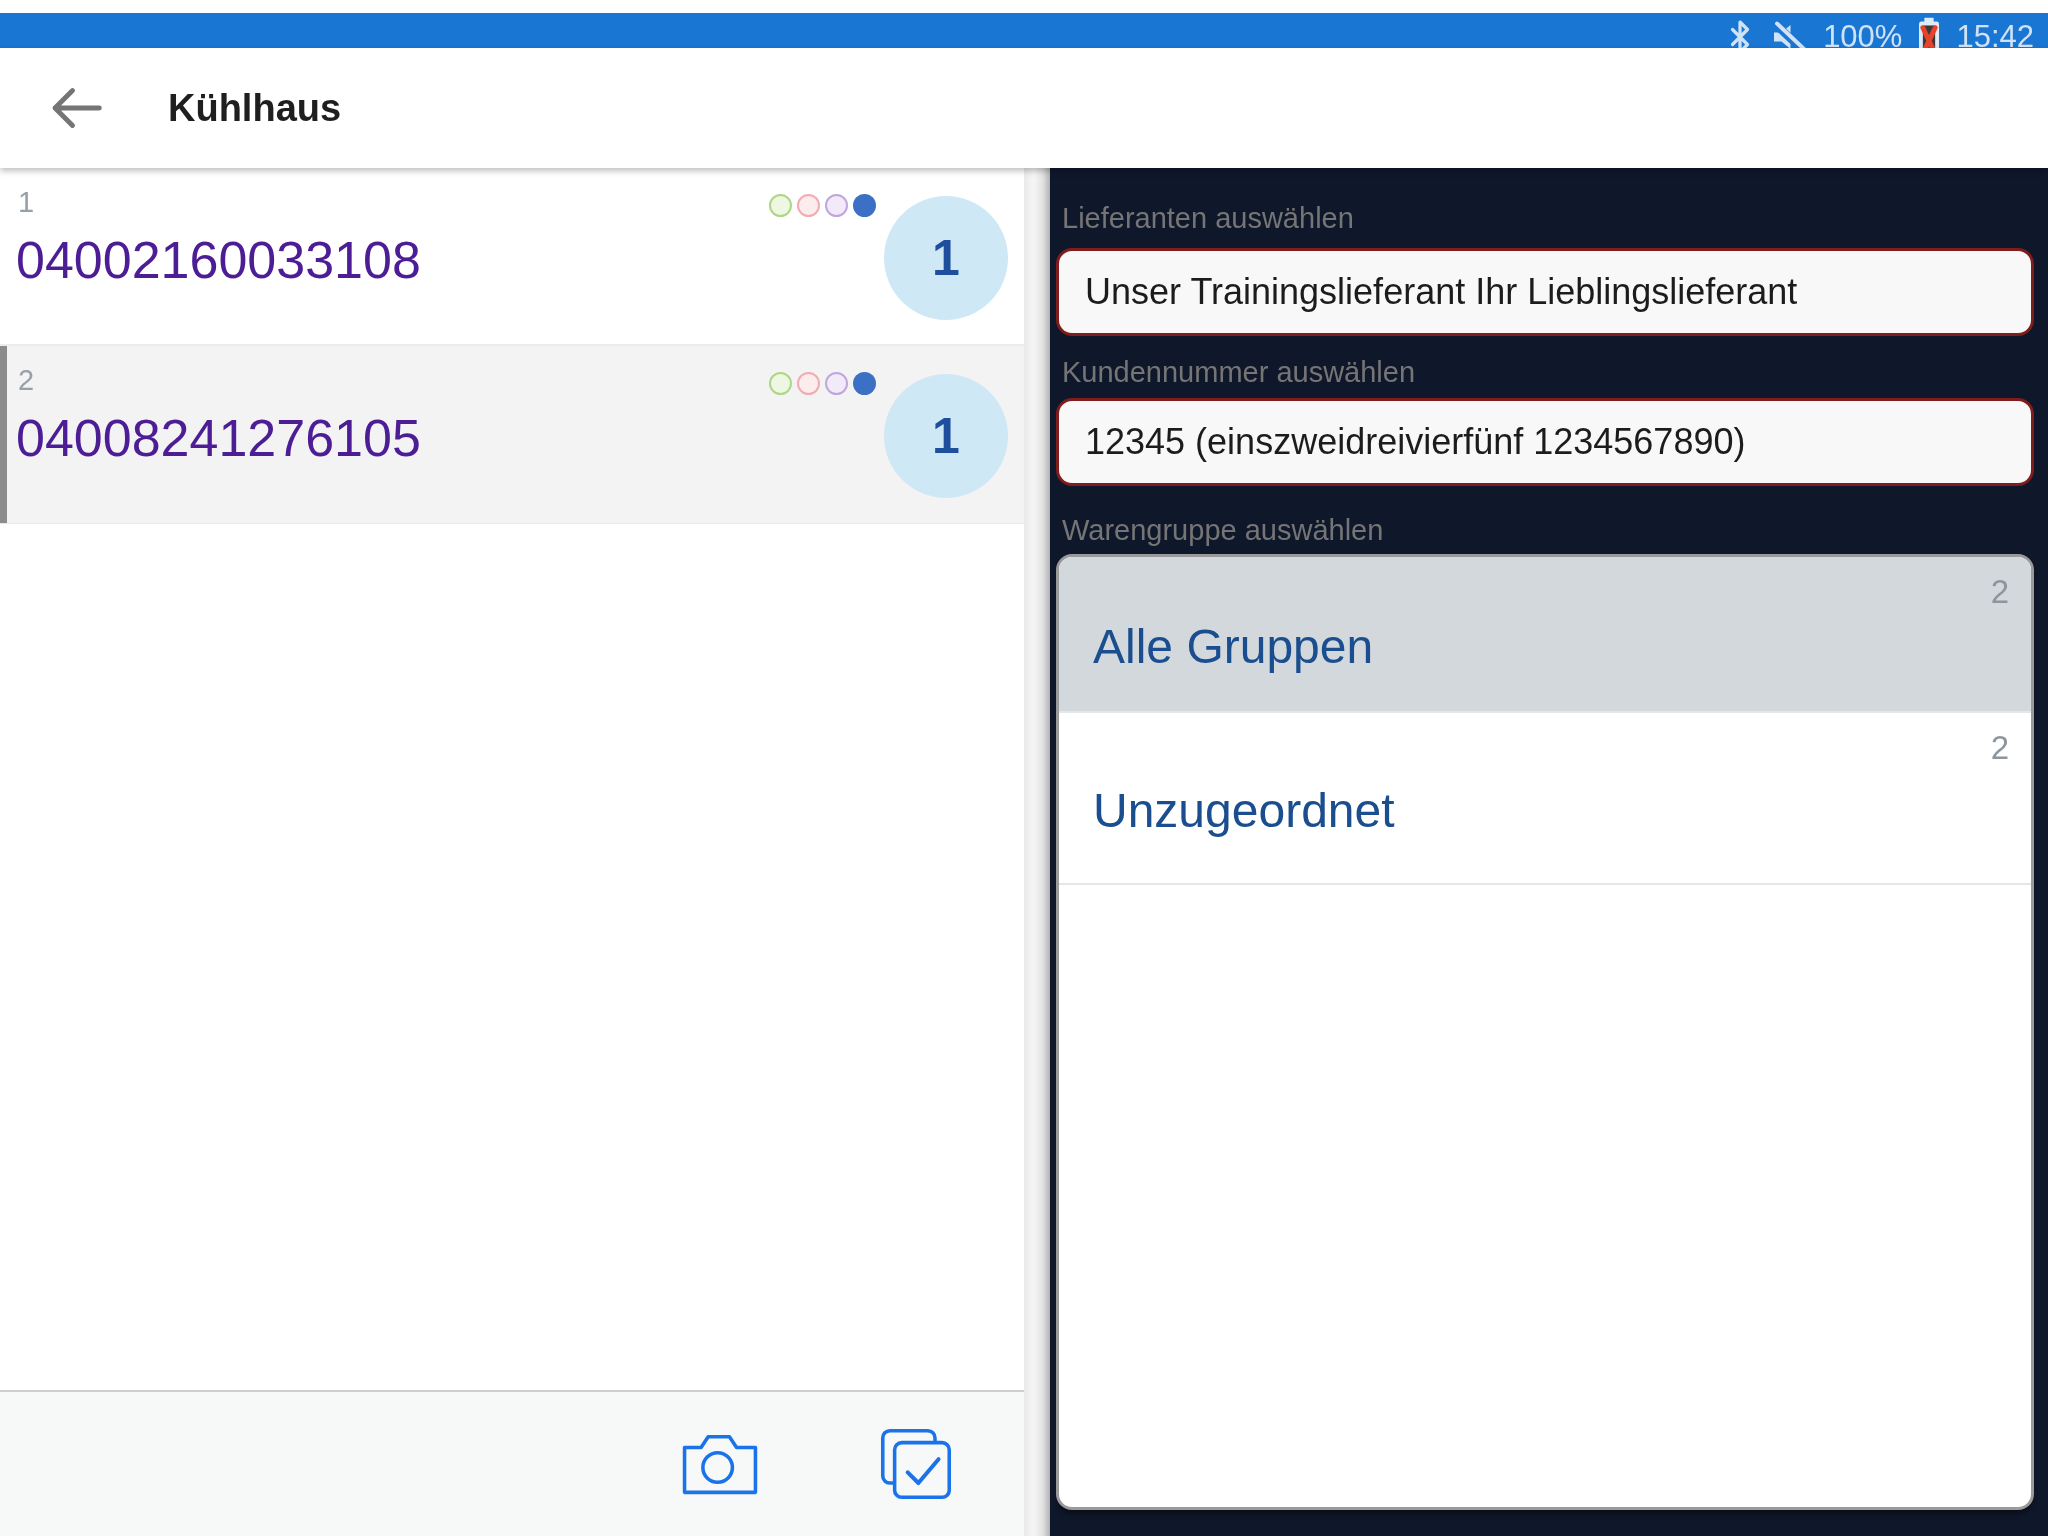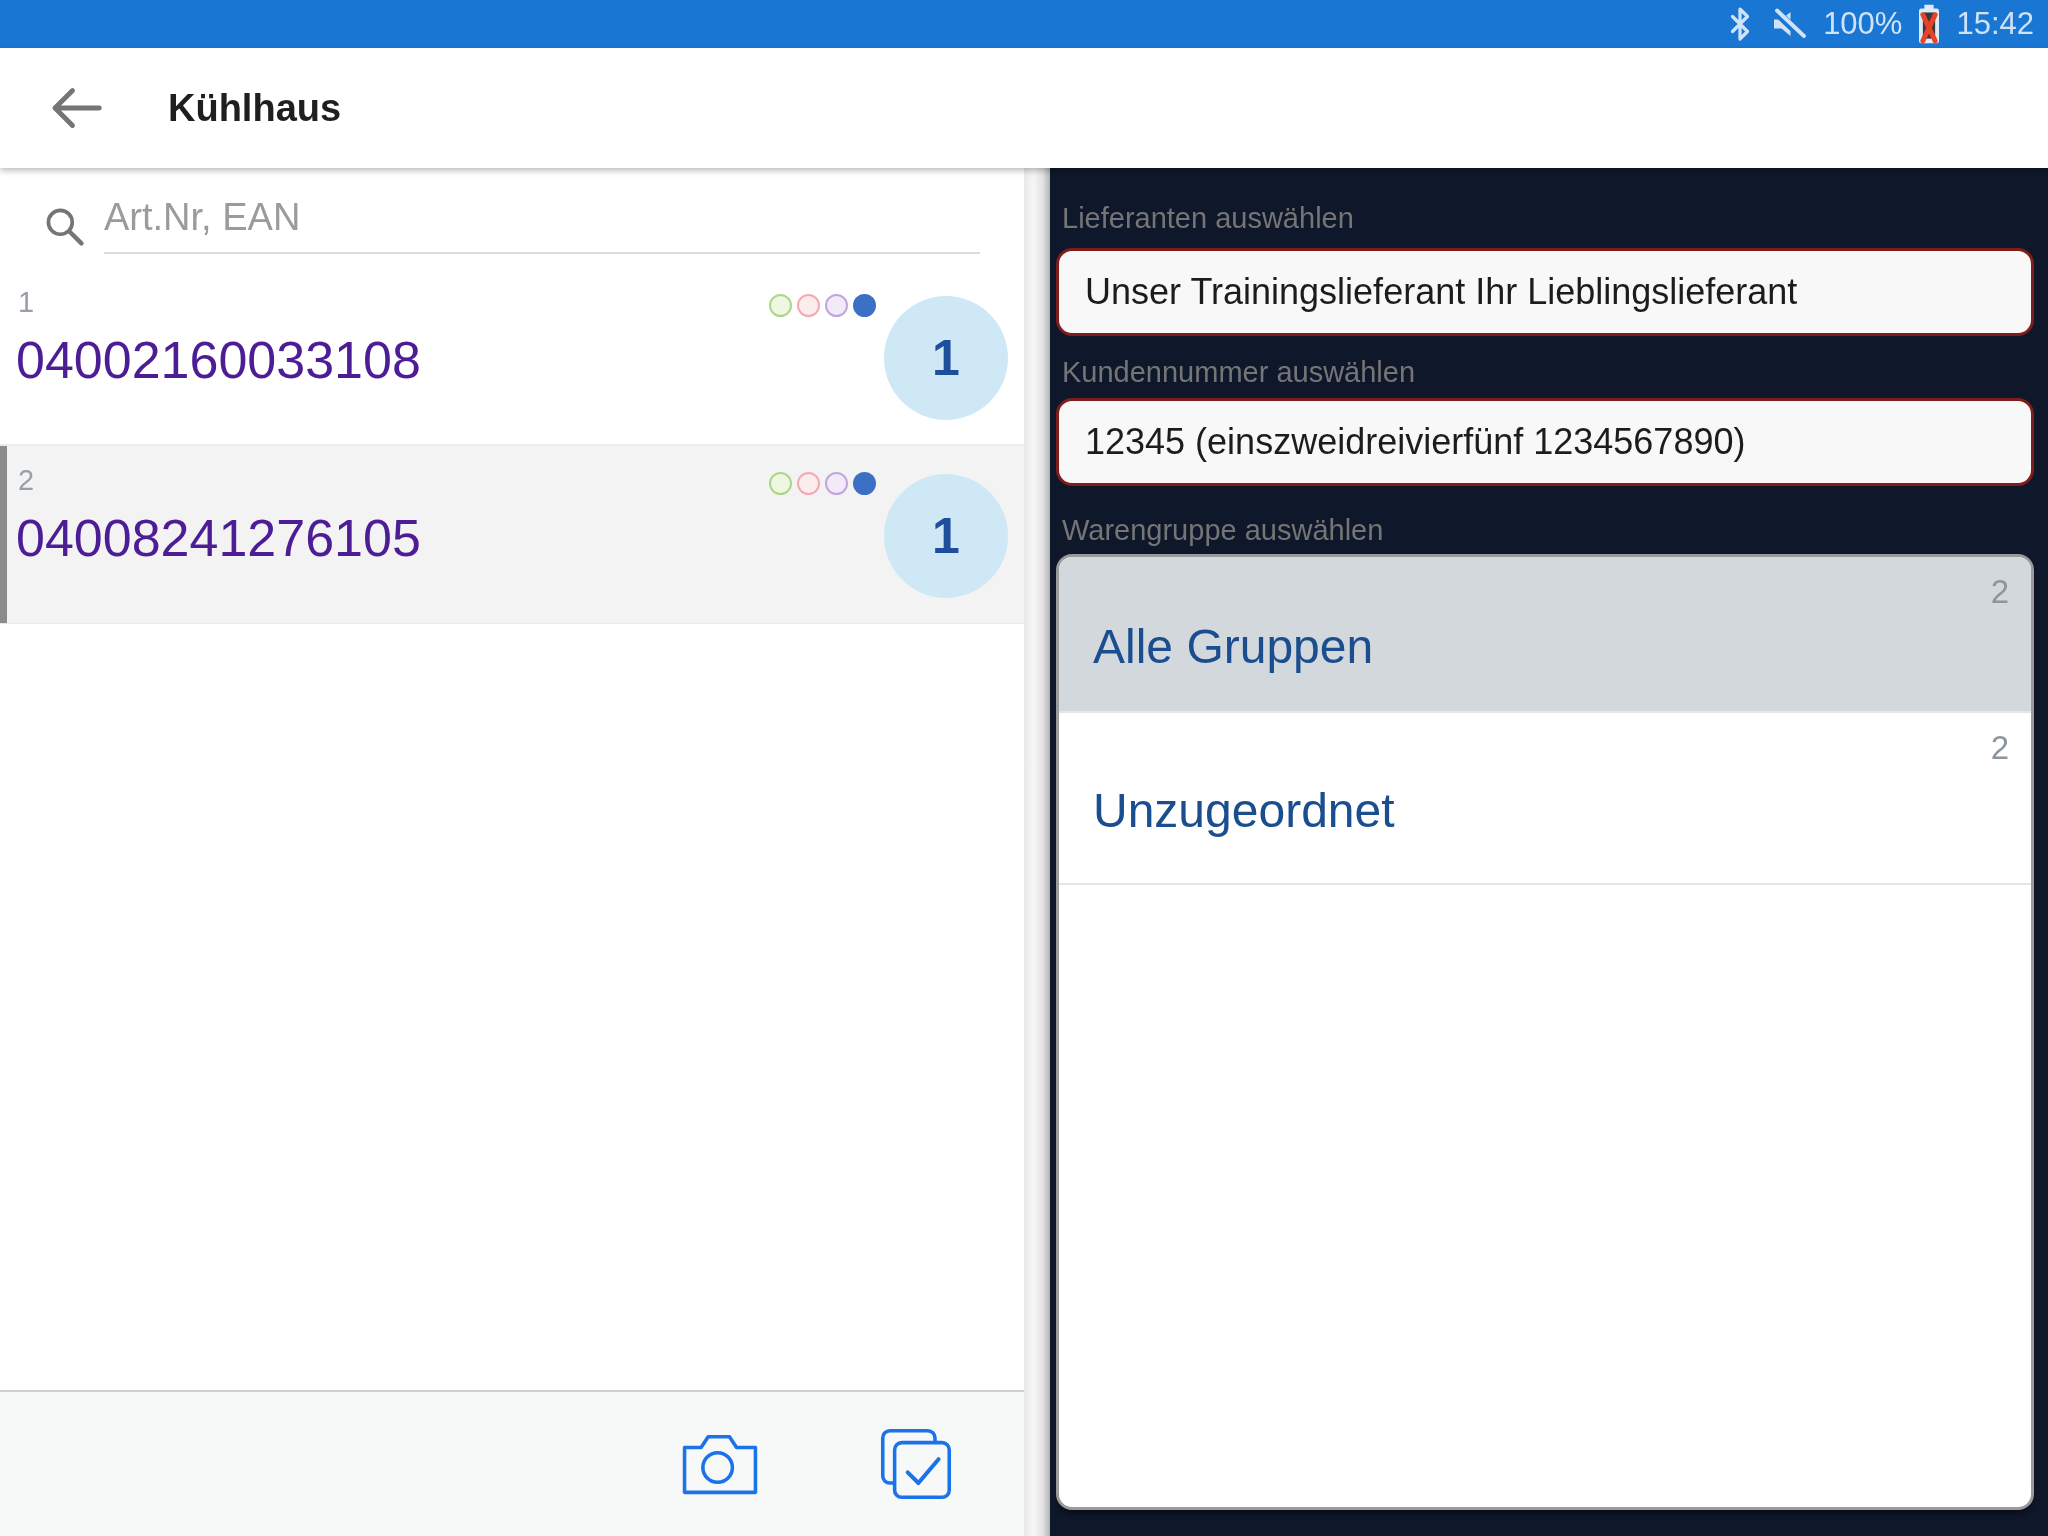--- a/index.html
+++ b/index.html
@@ -1,21 +1,21 @@
 <!DOCTYPE html>
 <html><head>
 <meta charset="utf-8">
 <style>
   * { margin:0; padding:0; box-sizing:border-box; }
   html,body { width:2048px; height:1536px; overflow:hidden; background:#fff;
               font-family:"Liberation Sans","DejaVu Sans",sans-serif; }
   .screen { position:relative; width:2048px; height:1536px; background:#fff; }
 
   
-  .status-bar { position:absolute; top:0; left:0; width:100%; height:48px;
+  .status-bar { position:absolute; top:13px; left:0; width:100%; height:48px;
     background:#1976d2; display:flex; align-items:center; justify-content:flex-end;
     gap:14px; padding-right:14px; color:#cfe2f7; }
   .status-bar .sb-text { font-size:31px; line-height:48px; }
   .sb-icon { display:block; }
 
   
   .app-header { position:absolute; top:48px; left:0; width:100%; height:120px;
     background:#fff; display:flex; align-items:center; z-index:6;
     box-shadow:0 3px 6px rgba(0,0,0,0.25); }
   .back-btn { margin-left:44px; width:64px; height:64px; border:none; background:transparent;
@@ -117,29 +117,20 @@
         <path d="M44 20 H6 M6 20 L21 5 M6 20 L21 35" fill="none" stroke="#757575" stroke-width="4.2" stroke-linecap="round" stroke-linejoin="round"></path>
       </svg>
     </button>
     <div class="page-title">Kühlhaus</div>
   </div>
 
   <div class="content">
 
     <div class="left-panel">
 
-      <div class="search-row">
-        <svg class="search-icon" width="44" height="44" viewBox="0 0 24 24">
-          <circle cx="10" cy="10" r="6.5" fill="none" stroke="#757575" stroke-width="2"></circle>
-          <line x1="15" y1="15" x2="21.5" y2="21.5" stroke="#757575" stroke-width="2.4" stroke-linecap="round"></line>
-        </svg>
-        <div class="search-input-wrap">
-          <input type="text" placeholder="Art.Nr, EAN" style="">
-        </div>
-      </div>
 
       <div class="article-row">
         <div class="article-index">1</div>
         <div class="article-ean">04002160033108</div>
         <div class="dots">
           <span class="dot dot-green"></span>
           <span class="dot dot-pink"></span>
           <span class="dot dot-purple"></span>
           <span class="dot dot-blue"></span>
         </div>

